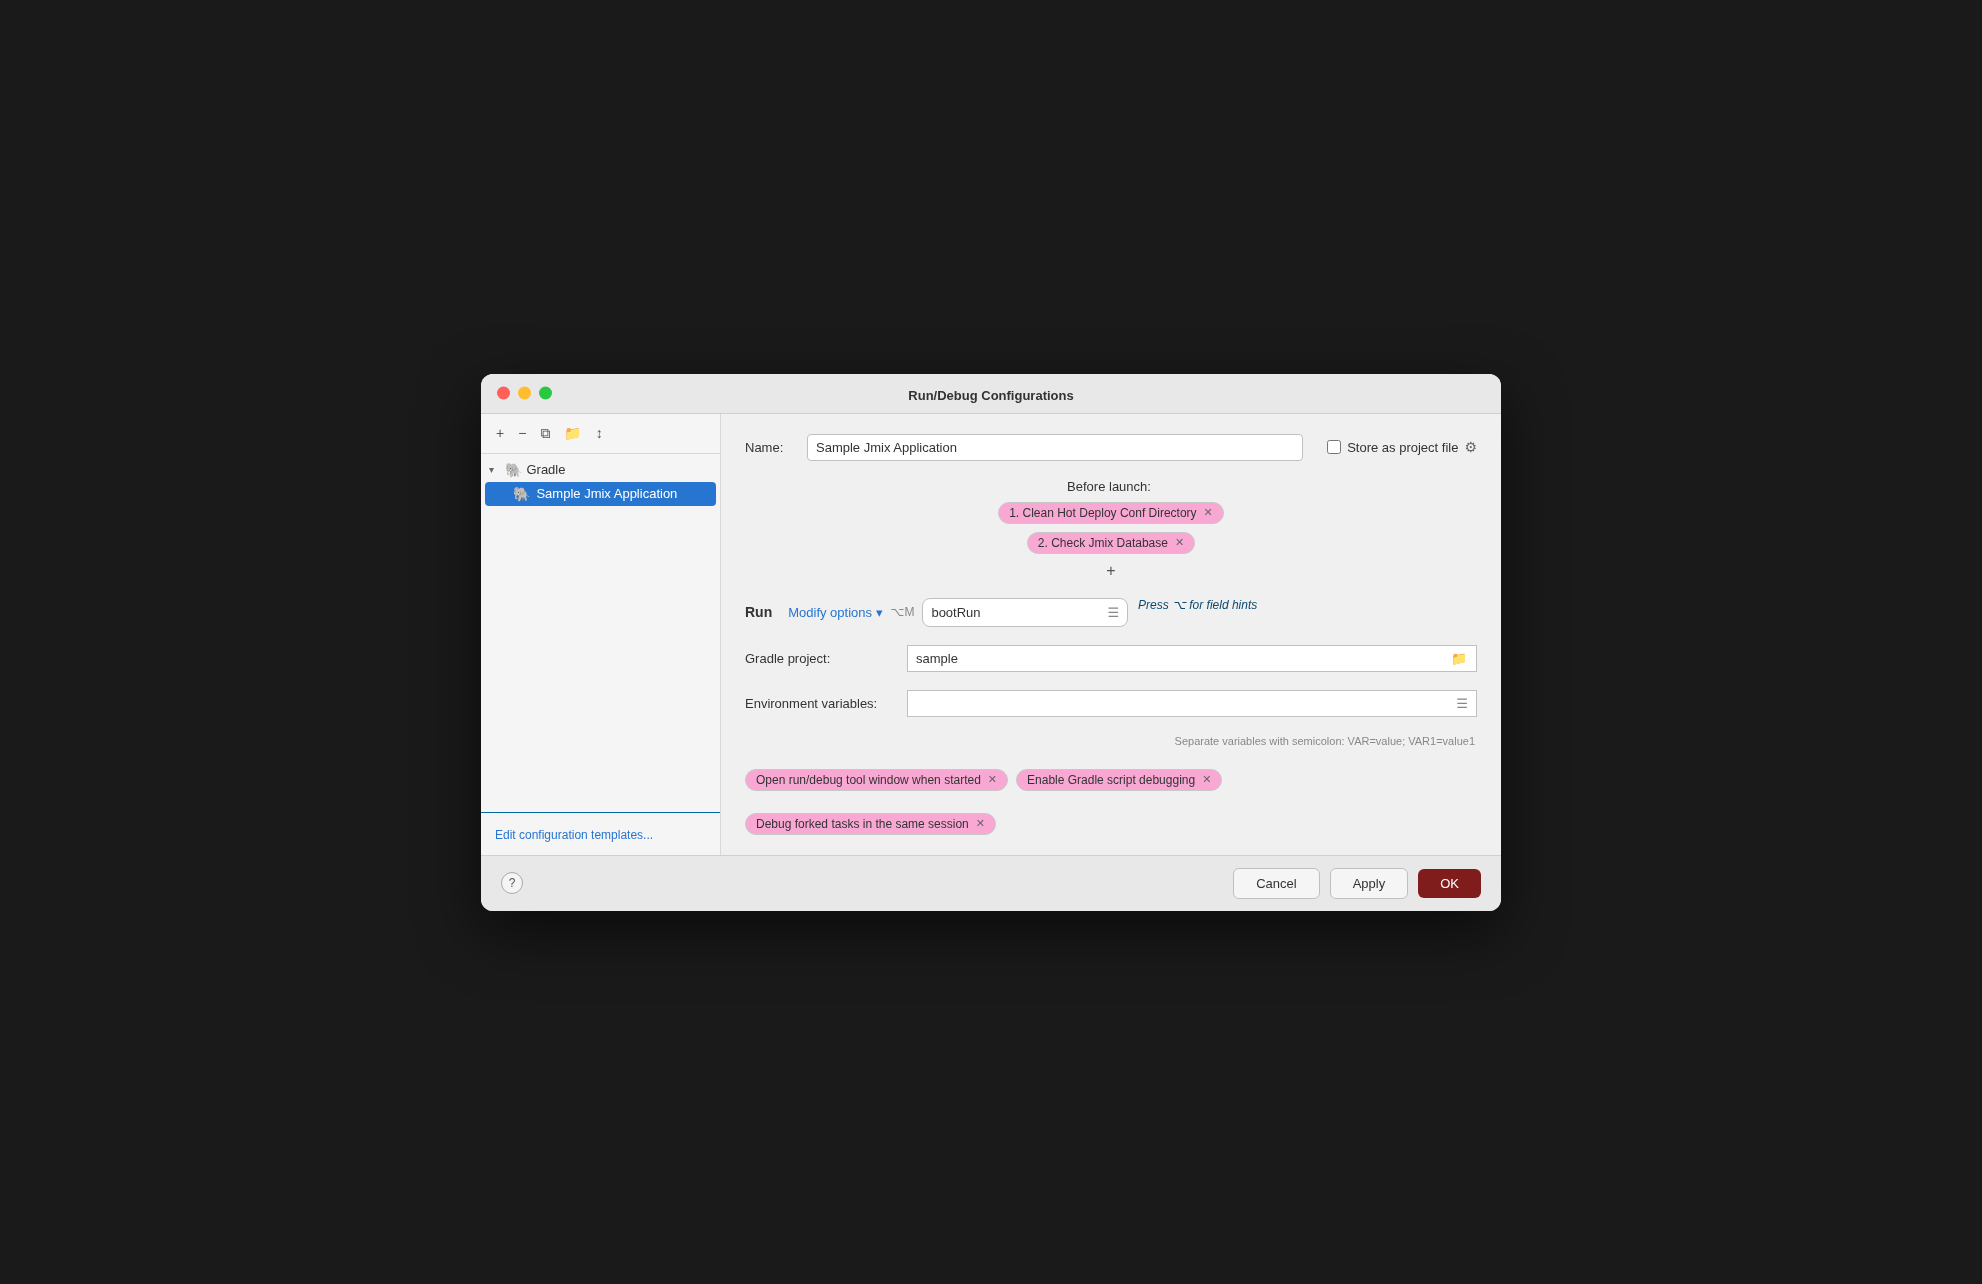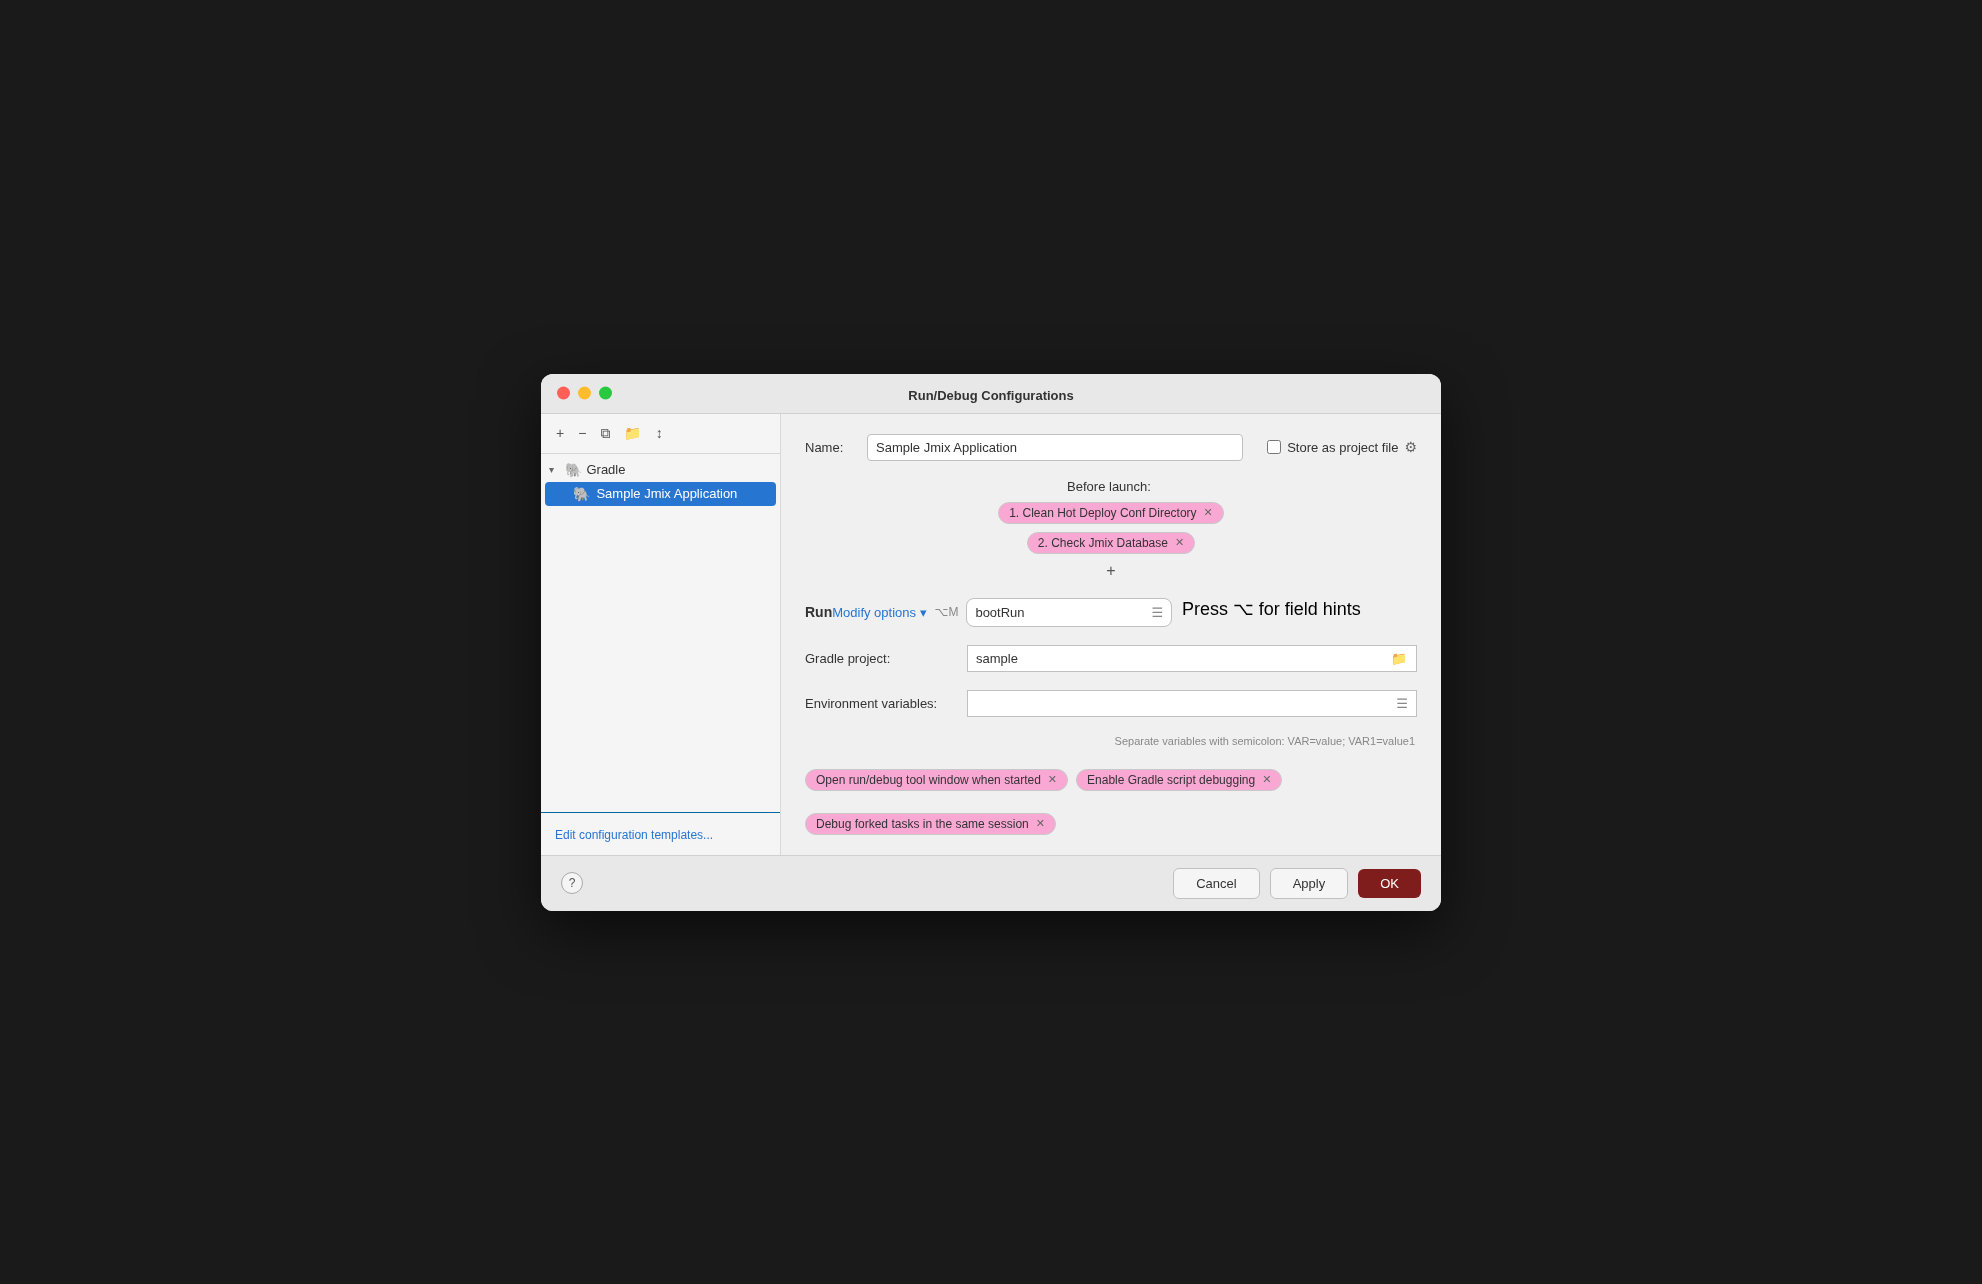--- a/index.html
+++ b/index.html
@@ -7,21 +7,21 @@
       background: #1a1a1a;
       display: flex;
       justify-content: center;
       align-items: center;
       min-height: 100vh;
       font-family: -apple-system, BlinkMacSystemFont, "Segoe UI", sans-serif;
     }
     .dialog {
       background: #f0f0f0;
       border-radius: 12px;
-      width: 900px;
+      width: 1020px;
       box-shadow: 0 20px 60px rgba(0,0,0,0.6);
       overflow: hidden;
       display: flex;
       flex-direction: column;
     }
     .title-bar {
       background: #e8e8e8;
       padding: 14px 20px 10px 20px;
       display: flex;
       align-items: center;
@@ -257,23 +257,24 @@
       font-size: 13px;
       color: #333;
       background: transparent;
     }
     .run-input-icon {
       font-size: 13px;
       color: #888;
       cursor: pointer;
     }
     .field-hint {
-      font-size: 18px;
-      color: #000000;
+      font-size: 12px;
+      color: #0c4a6e;
       padding-left: 2px;
+      font-style: italic;
     }
     .form-row {
       display: flex;
       align-items: center;
       gap: 12px;
     }
     .form-label {
       font-size: 13px;
       color: #333;
       min-width: 150px;
@@ -426,21 +427,21 @@
         <div class="tag-pill">
           <span>2. Check Jmix Database</span>
           <button class="tag-close">✕</button>
         </div>
         <button class="add-btn">+</button>
       </div>
 
       <div class="run-section">
         <div class="run-header">
           <span class="run-title">Run</span>
-          <div style="display:flex;align-items:center;gap:4px;">
+          <div style="display:flex;align-items:center;gap:4px;padding-left:16px;">
             <button class="modify-options">
               <span>Modify options</span>
               <span>▾</span>
             </button>
             <span class="modify-shortcut">⌥M</span>
           </div>
         </div>
         <div class="run-input-wrap">
           <input class="run-input" type="text" value="bootRun" style="">
           <span class="run-input-icon">☰</span>

